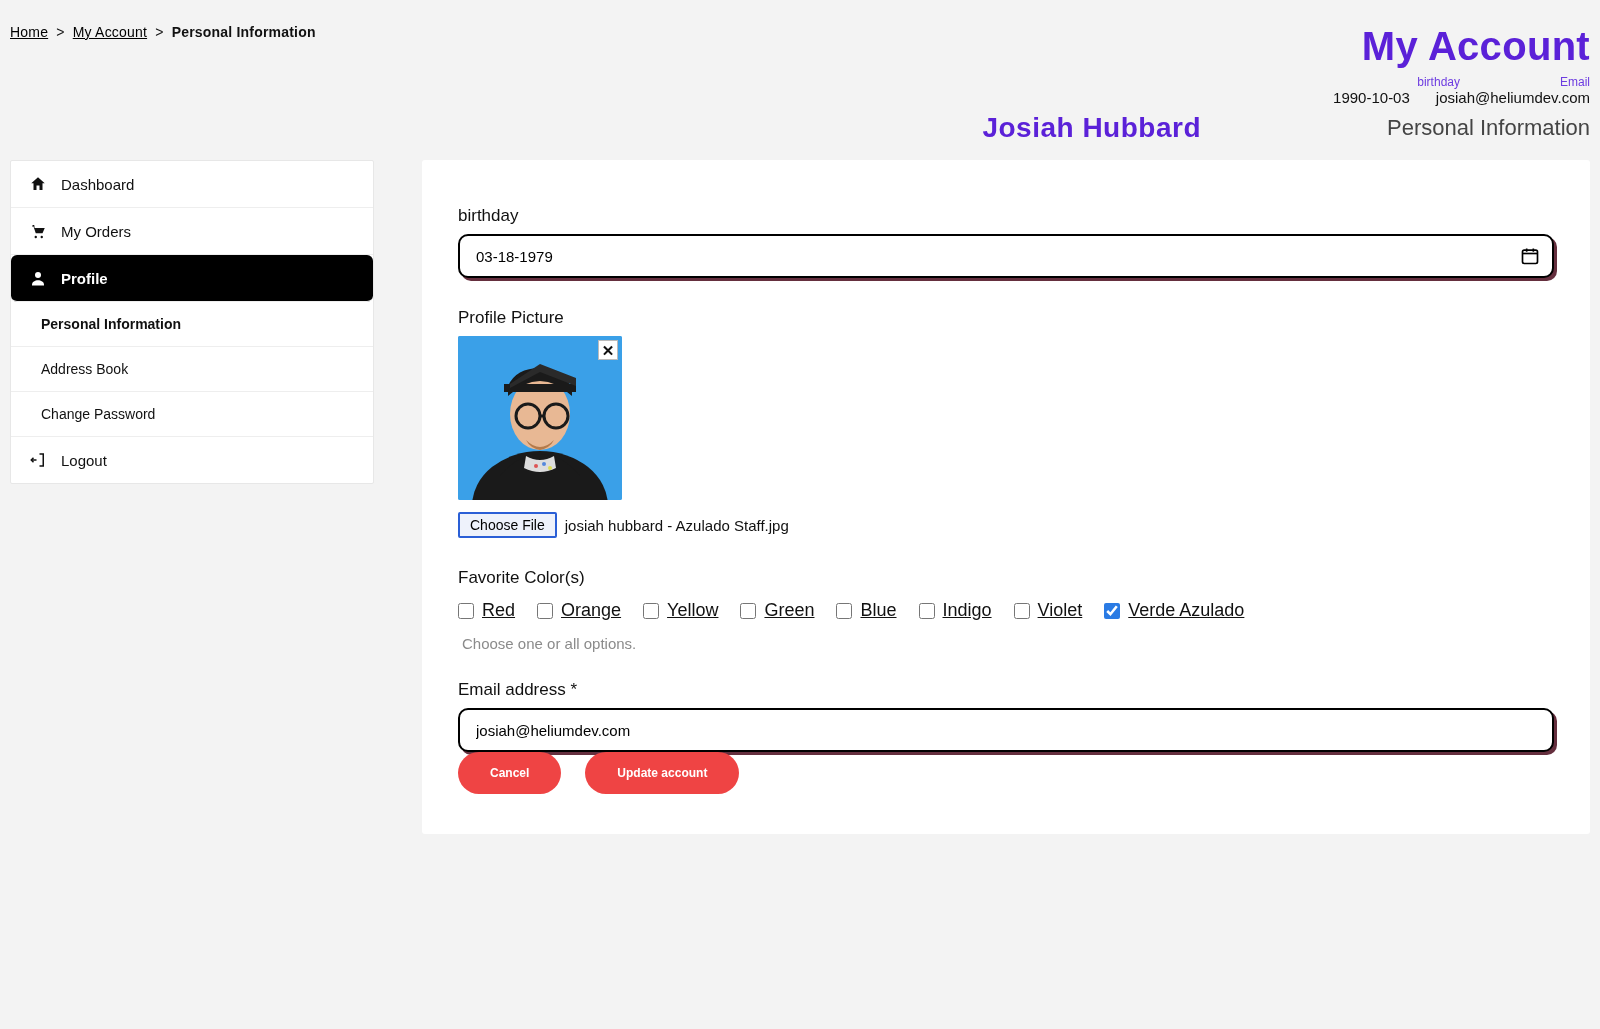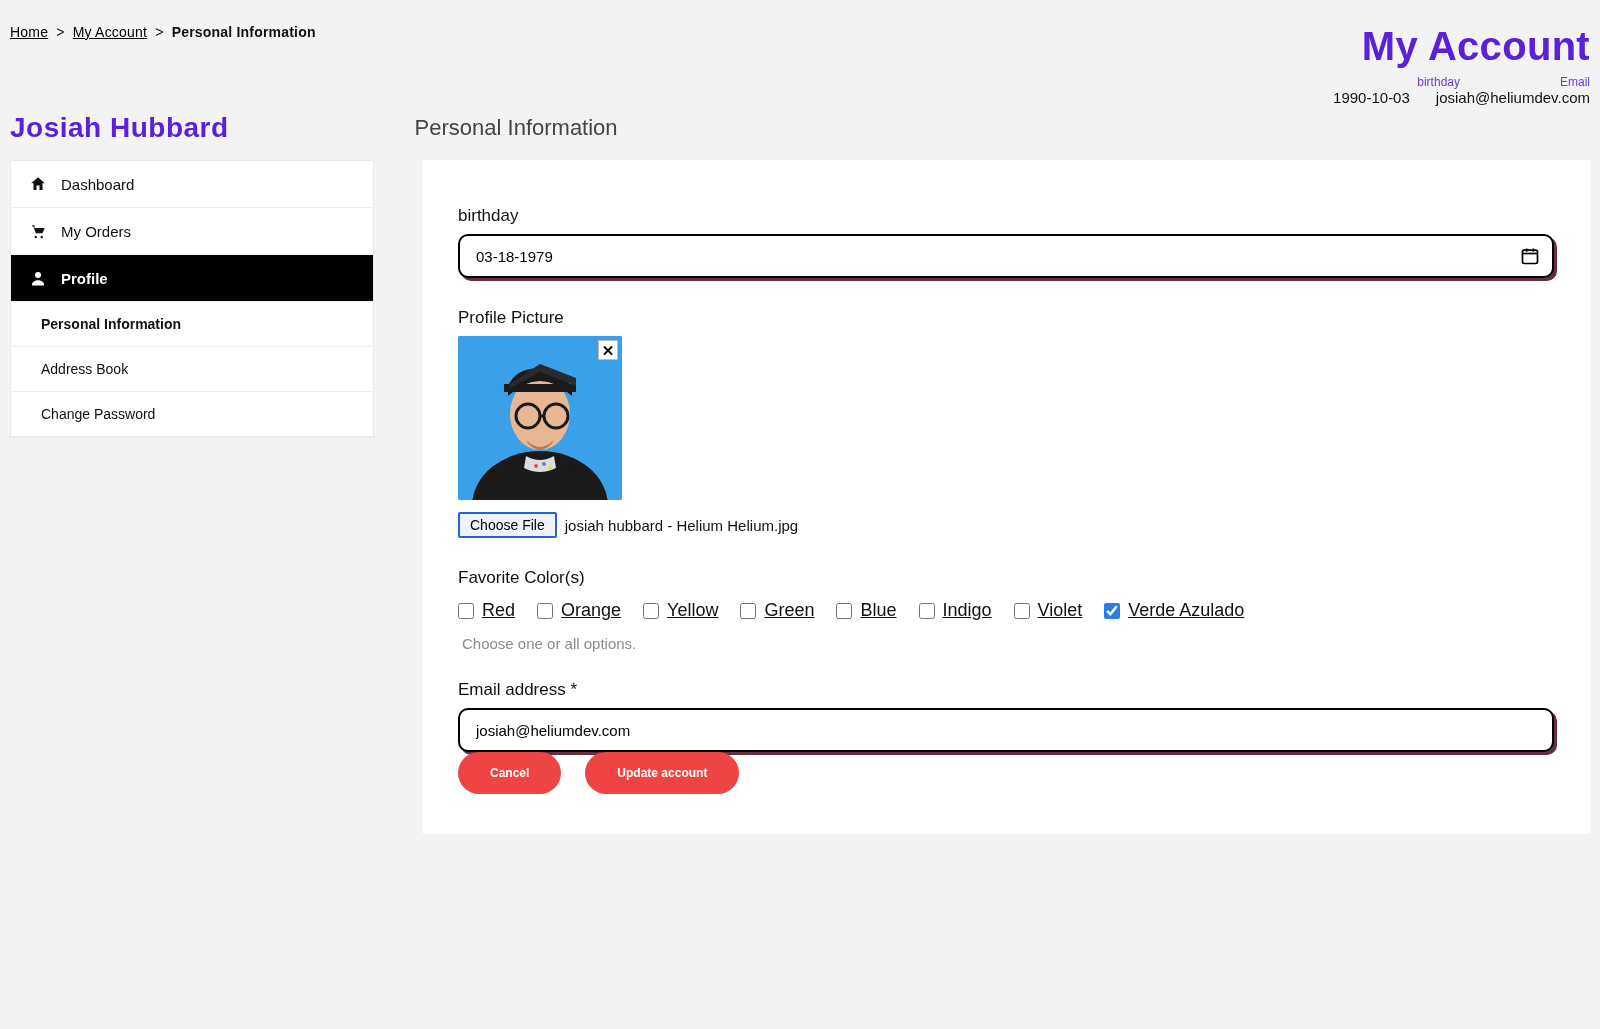--- a/index.html
+++ b/index.html
@@ -52,20 +52,21 @@
       font-size: 15px;
       color: #111;
       margin-top: 0;
     }
 
     .section-band {
       display: flex;
       align-items: center;
       gap: 260px;
       padding: 6px 10px 16px 10px;
+      justify-content: flex-end;
     }
     .user-name {
       color: #5b21d8;
       font-size: 28px;
       font-weight: 600;
       letter-spacing: 0.5px;
     }
     .page-heading {
       color: #444;
       font-size: 22px;
@@ -90,21 +91,21 @@
     }
     .sb-item {
       display: flex;
       align-items: center;
       gap: 14px;
       padding: 14px 18px;
       border-bottom: 1px solid #eee;
       cursor: pointer;
     }
     .sb-item:last-child { border-bottom: none; }
-    .sb-item.active { background: #000; color: #fff; font-weight: 600; }
+    .sb-item.active { background: #000; color: #fff; font-weight: 600; border-radius: 6px; }
     .sb-item .icon { width: 18px; height: 18px; display: inline-flex; align-items: center; justify-content: center; }
     .sb-sub {
       padding: 14px 18px 14px 30px;
       border-bottom: 1px solid #eee;
       font-size: 14px;
       cursor: pointer;
     }
     .sb-sub.bold { font-weight: 700; }
 
     
@@ -230,20 +231,30 @@
         <svg viewBox="0 0 24 24" width="18" height="18" fill="currentColor">
             <circle cx="12" cy="8" r="4"></circle>
             <path d="M4 21c0-4 4-6 8-6s8 2 8 6v1H4v-1z"></path>
           </svg>
       </span>
       <span>Profile</span>
     </div>
     <div class="sb-sub bold">Personal Information</div>
     <div class="sb-sub">Address Book</div>
     <div class="sb-sub">Change Password</div>
+    <div class="sb-item">
+      <span class="icon">
+        <svg viewBox="0 0 24 24" width="18" height="18" fill="none" stroke="currentColor" stroke-width="2">
+            <path d="M14 4h5v16h-5"></path>
+            <path d="M10 12H3"></path>
+            <path d="M6 9l-3 3 3 3"></path>
+          </svg>
+      </span>
+      <span>Logout</span>
+    </div>
   </div>
 
   <div class="main">
 
 
     <div class="field birthday-wrap">
       <div class="label">birthday</div>
       <div style="position:relative">
         <input class="input" type="text" value="03-18-1979" style="">
         <span class="cal-icon">
@@ -276,21 +287,21 @@
           <path d="M68 104 Q82 118 96 104 Q92 112 82 114 Q72 112 68 104" fill="#b57a4a"></path>
           <path d="M42 140 Q60 118 82 118 Q104 118 122 140 L122 164 L42 164 Z" fill="#1a1a1a"></path>
           <path d="M68 120 Q82 128 96 120 L98 132 Q82 140 66 132 Z" fill="#ddd"></path>
           <circle cx="78" cy="130" r="2" fill="#d55"></circle>
             <circle cx="86" cy="128" r="2" fill="#58d"></circle>
             <circle cx="92" cy="132" r="2" fill="#dd5"></circle>
         </svg>
       </div>
       <div class="file-row">
         <button class="choose-btn">Choose File</button>
-        <span class="file-name">josiah hubbard - Helium Helium.jpg</span>
+        <span class="file-name">josiah hubbard - Azulado Staff.jpg</span>
       </div>
     </div>
 
     <div class="colors">
       <div class="label">Favorite Color(s)</div>
       <div class="color-row" id="color-row">
           <label>
             <input type="checkbox" style="">
             <span>Red</span>
           </label>

